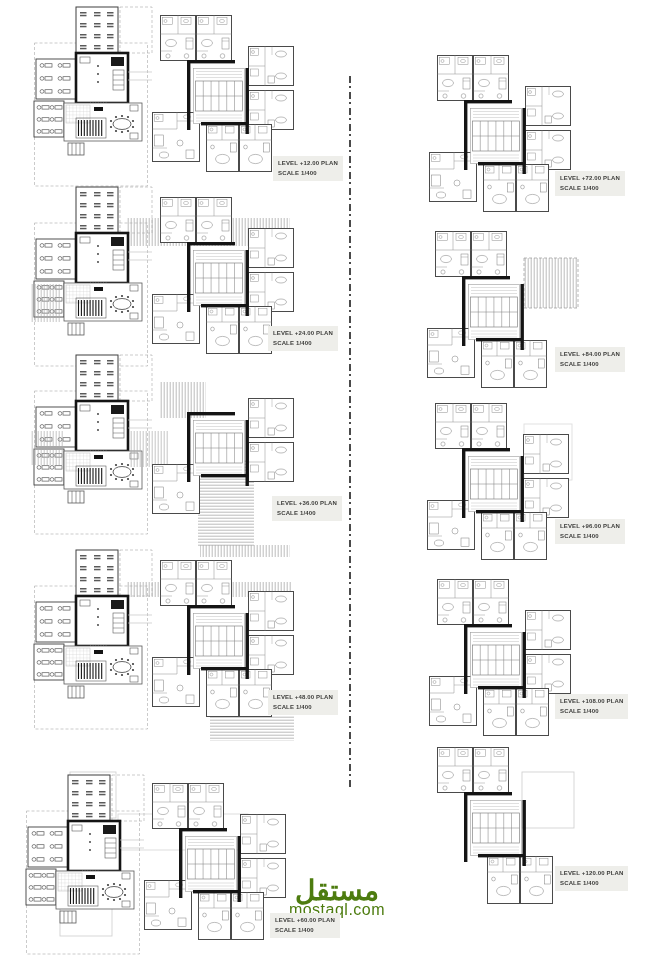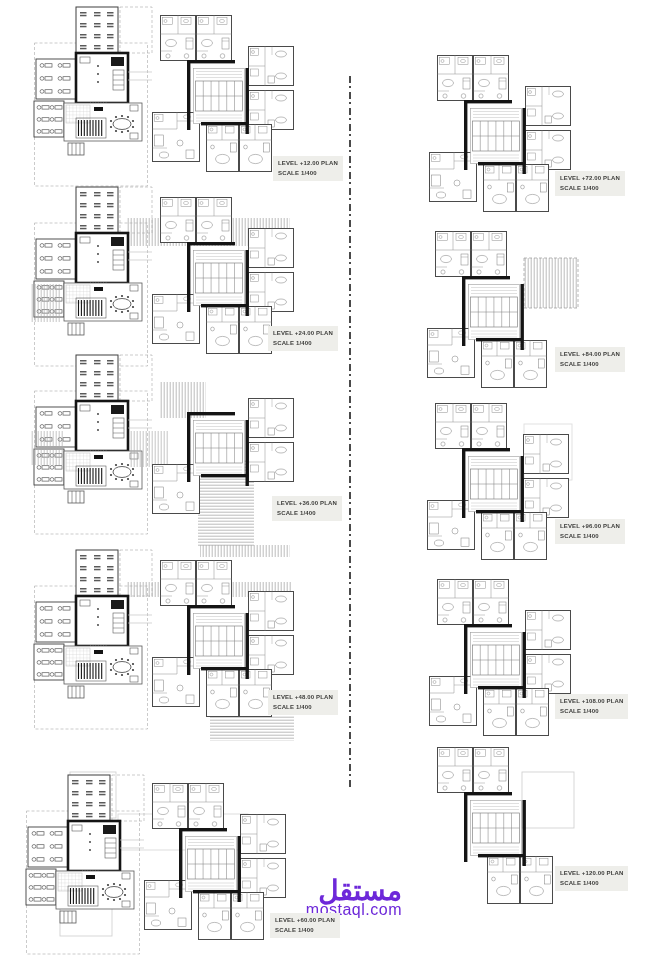--- a/index.html
+++ b/index.html
@@ -5,22 +5,22 @@
   *{margin:0;padding:0;box-sizing:border-box}
   html,body{width:660px;height:959px;background:#ffffff;overflow:hidden;
     font-family:"Liberation Sans",sans-serif}
   .sheet{position:absolute;left:0;top:0;width:660px;height:959px;background:#ffffff}
   .plan{position:absolute;z-index:1}
   .plan-label{position:absolute;z-index:3;background:#eeeeea;color:#3c3c3a;
     font-size:6px;font-weight:700;letter-spacing:.15px;line-height:1.6;
     padding:3px 5px;white-space:nowrap}
   .divider{position:absolute;left:349px;top:76px;width:2px;height:714px;z-index:2;
     background-image:repeating-linear-gradient(to bottom,#4a4a4a 0 7px,transparent 7px 10px,#4a4a4a 10px 12px,transparent 12px 16px)}
-  .watermark{position:absolute;left:272px;top:876px;width:130px;text-align:right;
-    color:#6d28d9;z-index:0;user-select:none}
+  .watermark{position:absolute;left:272px;top:876px;width:130px;text-align:center;
+    color:#4d7c0f;z-index:0;user-select:none}
   .wm-ar{font-size:28px;font-weight:700;line-height:1.05}
   .wm-en{font-size:16px;letter-spacing:.5px;margin-top:-4px}
 </style>
 </head>
 <body>
 
 <div class="sheet">
 
   <svg width="0" height="0" style="position:absolute" aria-hidden="true">
     <defs>

